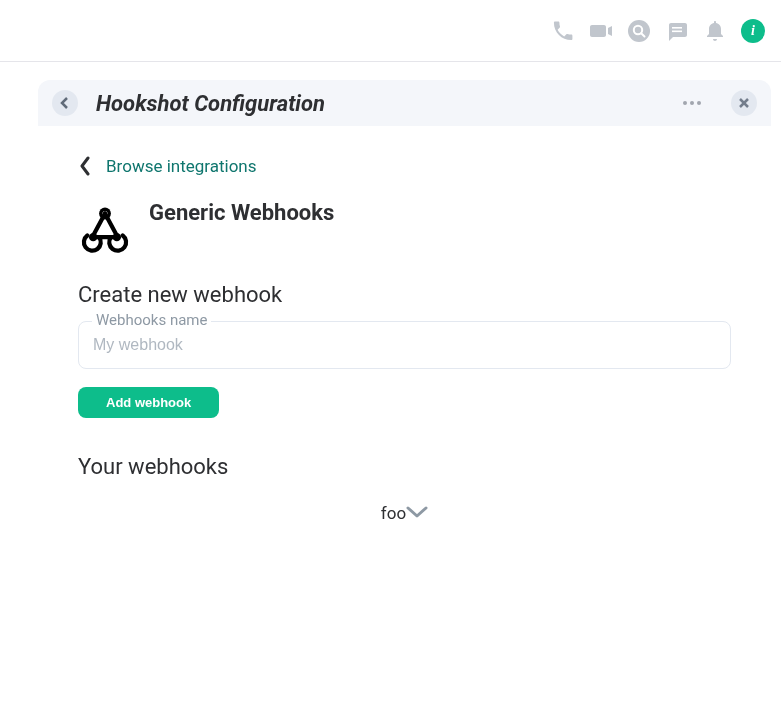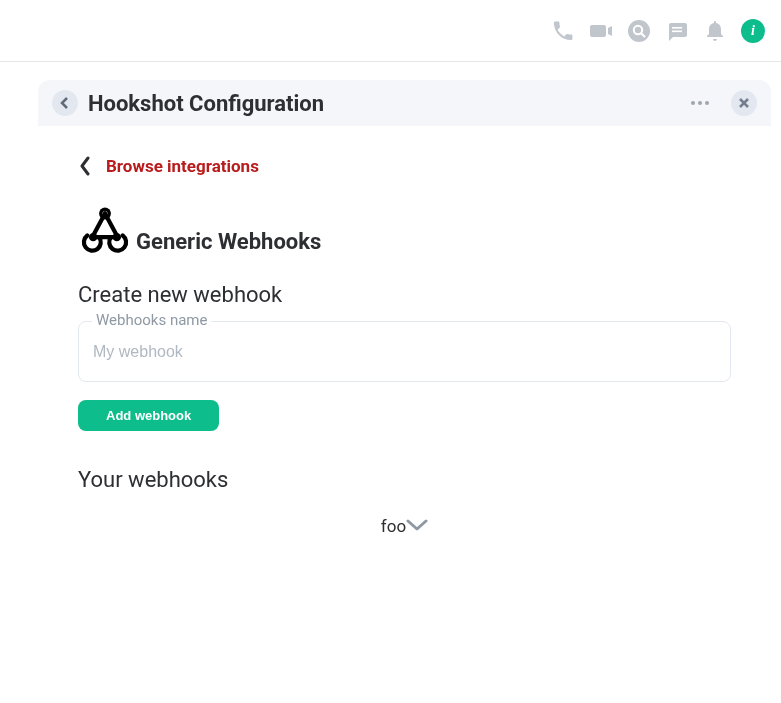--- a/index.html
+++ b/index.html
@@ -34,21 +34,22 @@
       display: flex; align-items: center; justify-content: center;
     }
     .top-icon.info-icon span { color: #fff; font-weight: 700; font-size: 14px; font-family: Georgia, serif; font-style: italic; }
     .content-area { padding: 18px 10px 0 38px; }
     .panel-header {
       background: #f4f6fa;
       border-radius: 12px 12px 0 0;
       padding: 10px 14px;
       display: flex;
       align-items: center;
-      gap: 10px;
+      gap: 18px;
+      font-style: italic;
     }
     .back-circle {
       width: 26px; height: 26px; border-radius: 50%;
       background: #e3e8f0;
       display: flex; align-items: center; justify-content: center;
       cursor: pointer;
     }
     .back-circle svg { width: 12px; height: 12px; stroke: #606b79; stroke-width: 2.5; fill: none; }
     .panel-title { font-size: 22px; font-weight: 700; color: #2e2f32; flex: 1; }
     .more-dots {
@@ -65,36 +66,36 @@
     .panel-body {
       background: #fff;
       border-radius: 0 0 12px 12px;
       padding: 30px 40px 20px 40px;
     }
     .browse-row {
       display: flex; align-items: center; gap: 14px;
       cursor: pointer; margin-bottom: 24px;
     }
     .browse-row svg { width: 14px; height: 20px; stroke: #2e2f32; stroke-width: 3; fill: none; stroke-linecap: round; stroke-linejoin: round; }
-    .browse-row span { font-size: 17px; font-weight: 700; color: #b91c1c; }
+    .browse-row span { font-size: 17px; font-weight: 400; color: #0f766e; }
     .integration-row {
-      display: flex; align-items: flex-end; gap: 4px; margin-bottom: 28px;
+      display: flex; align-items: flex-start; gap: 17px; margin-bottom: 28px;
     }
     .webhook-logo { width: 54px; height: 54px; }
     .integration-title { font-size: 22px; font-weight: 700; color: #2e2f32; }
     .section-heading {
       font-size: 22px; font-weight: 400; color: #2e2f32; margin-bottom: 14px;
     }
     .field-wrap { position: relative; margin-bottom: 18px; }
     .field-label {
       position: absolute; top: -10px; left: 14px; background: #fff;
       padding: 0 4px; font-size: 15px; color: #8e99a4;
     }
     .field-input {
-      width: 100%; height: 61px;
+      width: 100%; height: 48px;
       border: 1px solid #e3e8f0; border-radius: 8px;
       padding: 16px 14px; font-size: 16px; color: #2e2f32;
       outline: none;
     }
     .field-input::placeholder { color: #b0b8c1; }
     .add-btn {
       background: #0dbd8b; color: #fff; border: none;
       font-size: 13px; font-weight: 600;
       padding: 8px 28px; border-radius: 8px; cursor: pointer;
       margin-bottom: 36px;

